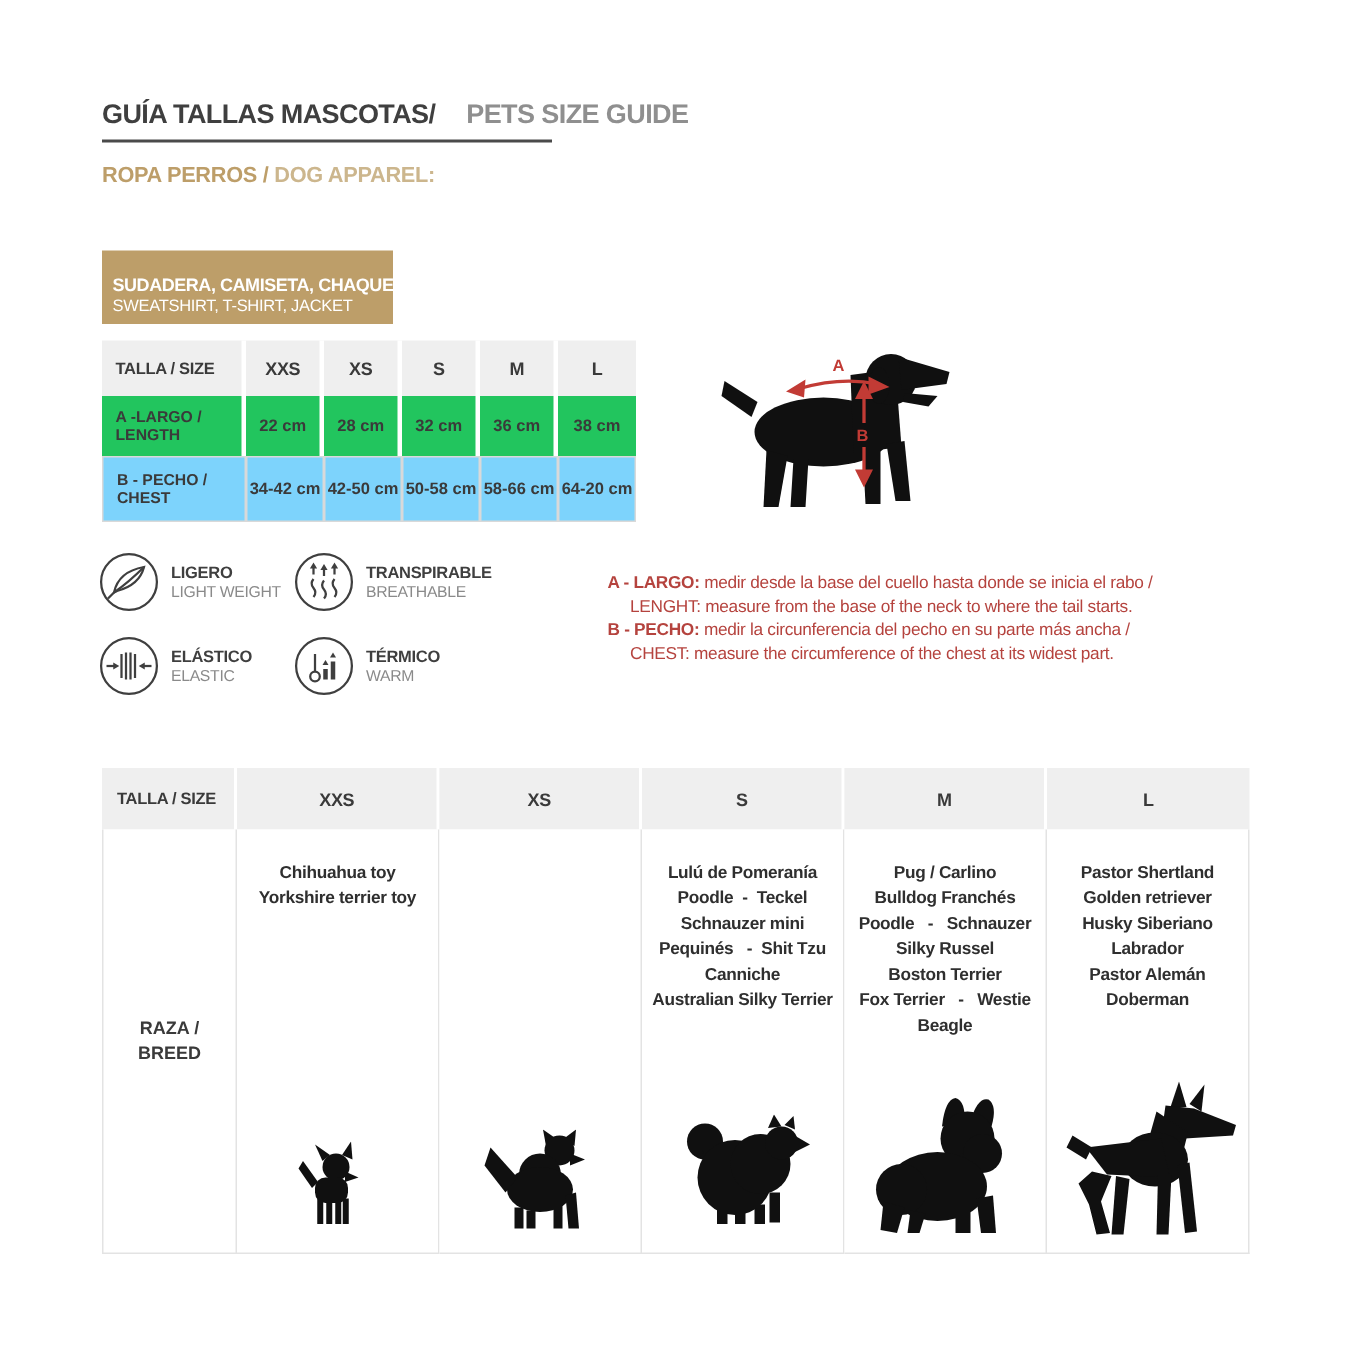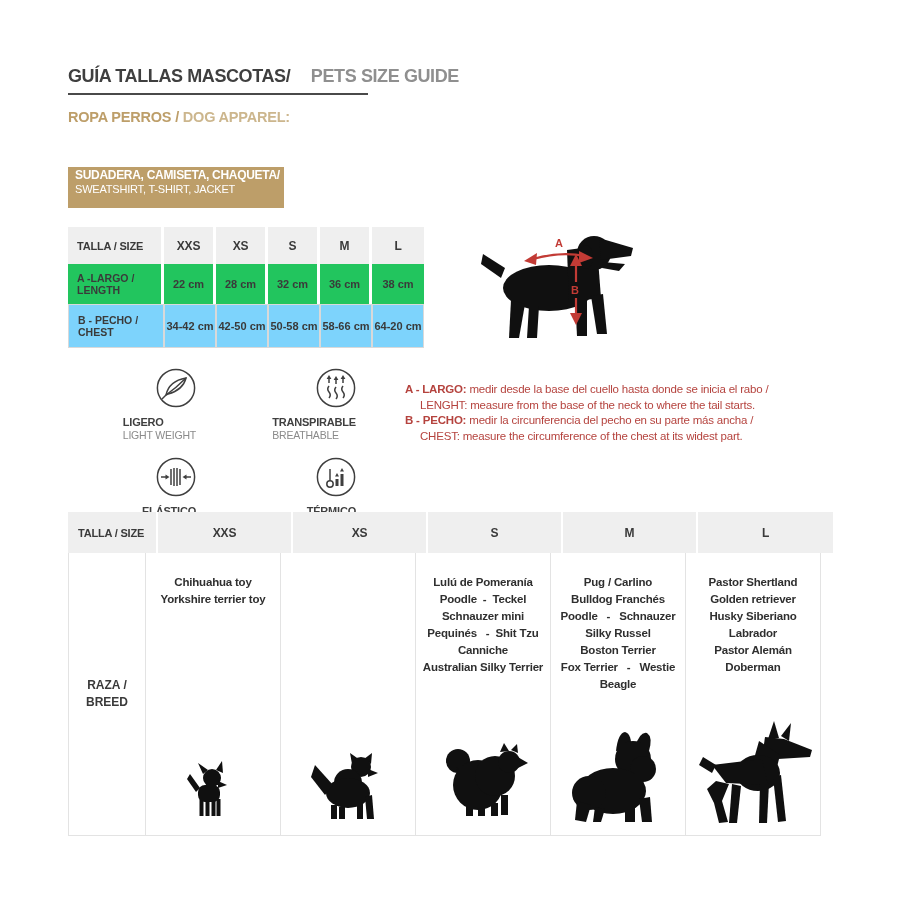--- a/index.html
+++ b/index.html
@@ -13,21 +13,21 @@
   
   .title-block { position:absolute; left:68px; top:66px; width:304px; }
   .title-line { font-size:18px; font-weight:bold; letter-spacing:-0.4px; white-space:nowrap; color:#3f3f3f; }
   .title-secondary { color:#8f8f8f;margin-left:16px; }
   .title-rule { margin-top:6px; height:2px; background:#4a4a4a; width:300px; }
 
   .subtitle { position:absolute; left:68px; top:109px; font-size:14.5px; font-weight:bold; letter-spacing:-0.2px; color:#bd9e69; white-space:nowrap; }
   .subtitle-secondary { color:#cdb econ; color:#ccb68d; font-weight:bold; }
 
   
-  .category-box { position:absolute; left:68px; top:167px; width:216px; min-height:41px; background:#bd9e69; color:#ffffff; padding:1px 7px 6px 7px; }
+  .category-box { position:absolute; left:68px; top:167px; width:194px; min-height:41px; background:#bd9e69; color:#ffffff; padding:16px 7px 6px 7px; }
   .category-line1 { font-size:12px; font-weight:bold; letter-spacing:-0.3px; white-space:nowrap; }
   .category-line2 { font-size:11px; letter-spacing:-0.2px; white-space:nowrap; margin-top:1px; }
 
   
   .table1 { position:absolute; left:68px; top:227px; width:356px; }
   .t1-row { display:flex; }
   .t1-cell { flex:none; width:52px; display:flex; align-items:center; justify-content:center; font-weight:bold; text-align:center; }
   .t1-cell.t1-label { width:96px; justify-content:flex-start; padding-left:9px; text-align:left; }
   .t1-header .t1-cell { height:37px; background:#efefef; font-size:12px; letter-spacing:-0.2px; }
   .t1-header .t1-label { font-size:11px; }
@@ -35,39 +35,39 @@
   .t1-rowA .t1-label { font-size:10.5px; }
   .t1-rowB .t1-cell { height:44px; background:#7dd3fc; border:1px solid #d9d9d9; font-size:11px; }
   .t1-rowB .t1-label { font-size:10.5px; }
   .t1-header .t1-cell:not(:last-child), .t1-rowA .t1-cell:not(:last-child) { border-right:3px solid #ffffff; }
 
   
   .diagram { position:absolute; left:475px; top:224px; width:185px; height:118px; }
 
   
   .features { position:absolute; left:66px; top:368px; display:grid; grid-template-columns:130px 160px; grid-row-gap:16px; }
-  .feature { display:flex; align-items:flex-end; gap:8px;flex-direction:column; }
+  .feature { display:flex; align-items:center; gap:8px; }
   .feature svg { flex:none; }
   .feature-title { font-size:11px; font-weight:bold; letter-spacing:-0.2px; color:#3f3f3f; white-space:nowrap; }
   .feature-sub { font-size:10.5px; color:#8a8a8a; letter-spacing:-0.2px; white-space:nowrap; margin-top:1px; }
 
   
   .notes { position:absolute; left:405px; top:382px; width:420px; color:#b5433e; font-size:11.5px; line-height:15.5px; letter-spacing:-0.2px; }
   .note-bold { font-weight:bold; }
   .note-indent { padding-left:15px; }
 
   
   .table2 { position:absolute; left:68px; top:512px; width:765px; }
   .t2-row { display:flex; }
   .t2-hcell { flex:none; width:135px; height:41px; background:#efefef; display:flex; align-items:center; justify-content:center; font-weight:bold; font-size:12px; letter-spacing:-0.2px; }
   .t2-hcell.t2-label { width:90px; justify-content:flex-start; padding-left:10px; font-size:11px; }
   .t2-hcell:not(:last-child) { border-right:2px solid #ffffff; }
   .t2-bcell { flex:none; width:135px; height:283px; background:#ffffff; border:1px solid #e3e3e3; border-top:none; display:flex; flex-direction:column; align-items:center; }
   .t2-bcell:not(:first-child) { border-left:none; }
-  .t2-bcell.t2-rowlabel { width:78px; justify-content:center; font-weight:bold; font-size:12px; text-align:center; line-height:17px;align-items:center; }
+  .t2-bcell.t2-rowlabel { width:90px; justify-content:center; font-weight:bold; font-size:12px; text-align:center; line-height:17px;align-items:center; }
   .breeds { padding-top:21px; font-size:11.5px; font-weight:bold; color:#2f2f2f; text-align:center; line-height:17px; letter-spacing:-0.2px; white-space:pre-wrap; }
   .dog-slot { margin-top:auto; display:flex; align-items:flex-end; justify-content:center; }
 </style>
 </head>
 <body>
 
 <div class="title-block">
   <div class="title-line">
     <span>GUÍA TALLAS MASCOTAS/</span><span class="title-secondary"> PETS SIZE GUIDE</span>
   </div>

